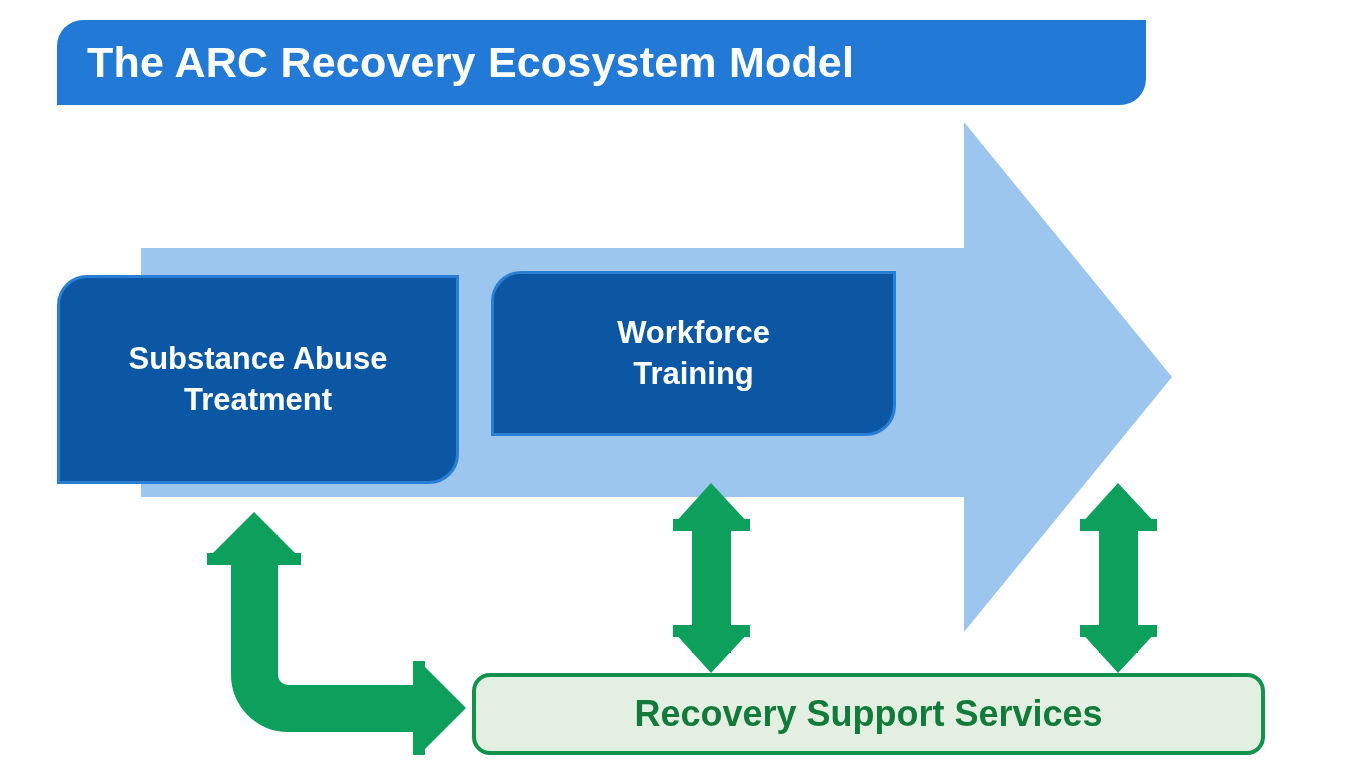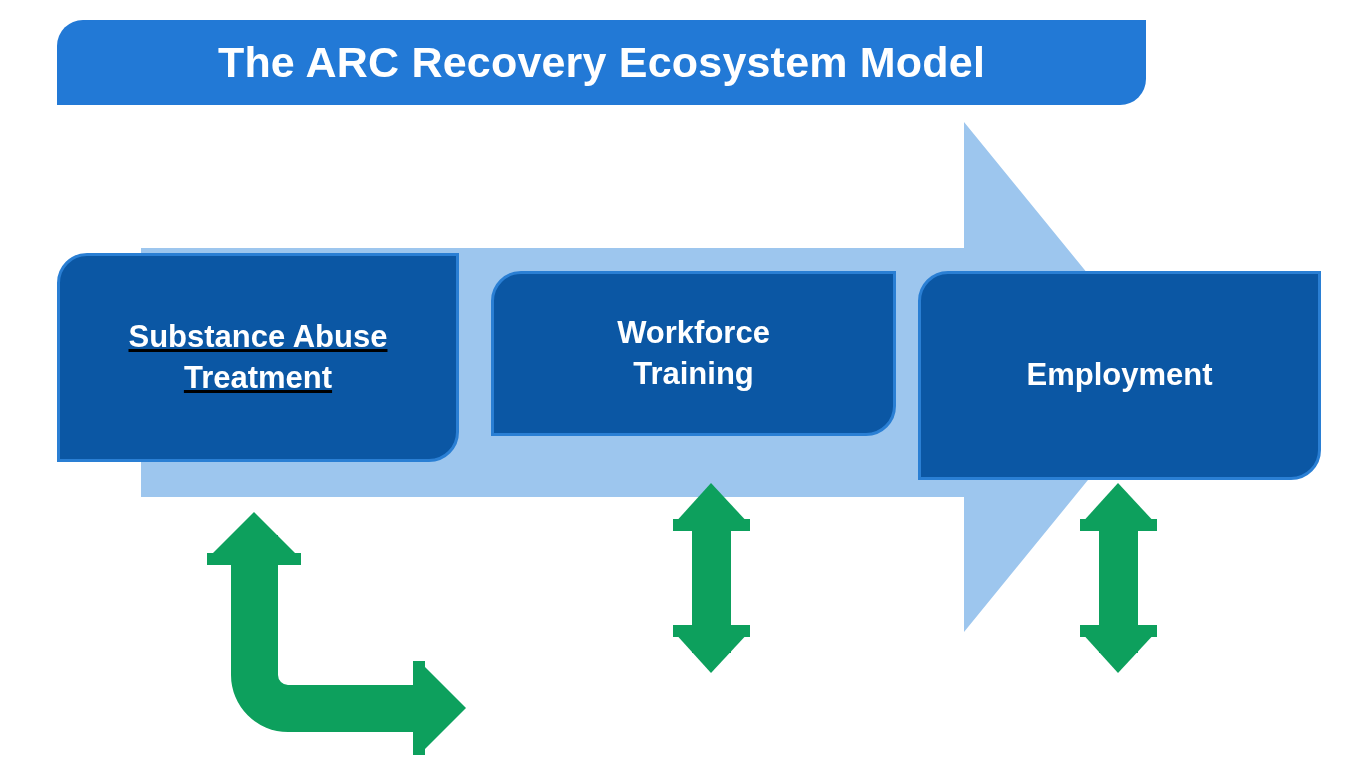--- a/index.html
+++ b/index.html
@@ -23,21 +23,20 @@
   .title-banner {
     position: absolute;
     left: 57px;
     top: 20px;
     width: 1089px;
     height: 85px;
     background: #2279d6;
     border-radius: 26px 0 26px 0;
     display: flex;
     align-items: center;
-    justify-content: center;
     box-sizing: border-box;
     padding: 0 30px;
   }
   .title-text {
     color: #ffffff;
     font-size: 43px;
     font-weight: bold;
     letter-spacing: 0.2px;
     line-height: 1;
     white-space: nowrap;
@@ -68,23 +67,22 @@
   .pillar-label {
     color: #ffffff;
     font-size: 31px;
     font-weight: bold;
     line-height: 1.32;
     padding: 0 10px;
     white-space: pre-line;
     font-family: "Liberation Sans", sans-serif;
   }
   #pillar-0 {
-    left: 57px;  top: 253px;  width: 402px;  height: 209px;
+    left: 57px;  top: 275px;  width: 402px;  height: 209px;
     border-radius: 30px 0 30px 0;
-    text-decoration: underline;
   }
   #pillar-1 {
     left: 491px; top: 271px;  width: 405px;  height: 165px;
     border-radius: 30px 0 30px 0;
   }
   #pillar-2 {
     left: 918px; top: 271px;  width: 403px;  height: 209px;
     border-radius: 30px 0 30px 0;
   }
 
@@ -139,23 +137,20 @@
   <div class="pillar" id="pillar-0">
     <span class="pillar-label">Substance Abuse
 Treatment</span>
   </div>
 
   <div class="pillar" id="pillar-1">
     <span class="pillar-label">Workforce
 Training</span>
   </div>
 
-  <div class="pillar" id="pillar-2">
-    <span class="pillar-label">Employment</span>
-  </div>
 
   <svg class="green-arrows-svg" viewBox="0 0 1366 768">
 
     <g>
 
       <path d="M 231,535
                L 231,675
                A 57,57 0 0 0 288,732
                L 420,732
                L 420,685
@@ -180,14 +175,17 @@
 
     <g>
       <rect x="1099" y="505" width="39" height="148" fill="#0da05d"></rect>
       <polygon points="1118,483 1157,525 1080,525" fill="#0da05d"></polygon>
       <polygon points="1080,519 1157,519 1157,531 1080,531" fill="#0da05d"></polygon>
       <polygon points="1118,673 1157,631 1080,631" fill="#0da05d"></polygon>
       <polygon points="1080,625 1157,625 1157,637 1080,637" fill="#0da05d"></polygon>
     </g>
   </svg>
 
+  <div class="support-box">
+    <span class="support-label">Recovery Support Services</span>
+  </div>
 
 </div>
 
 </body></html>

